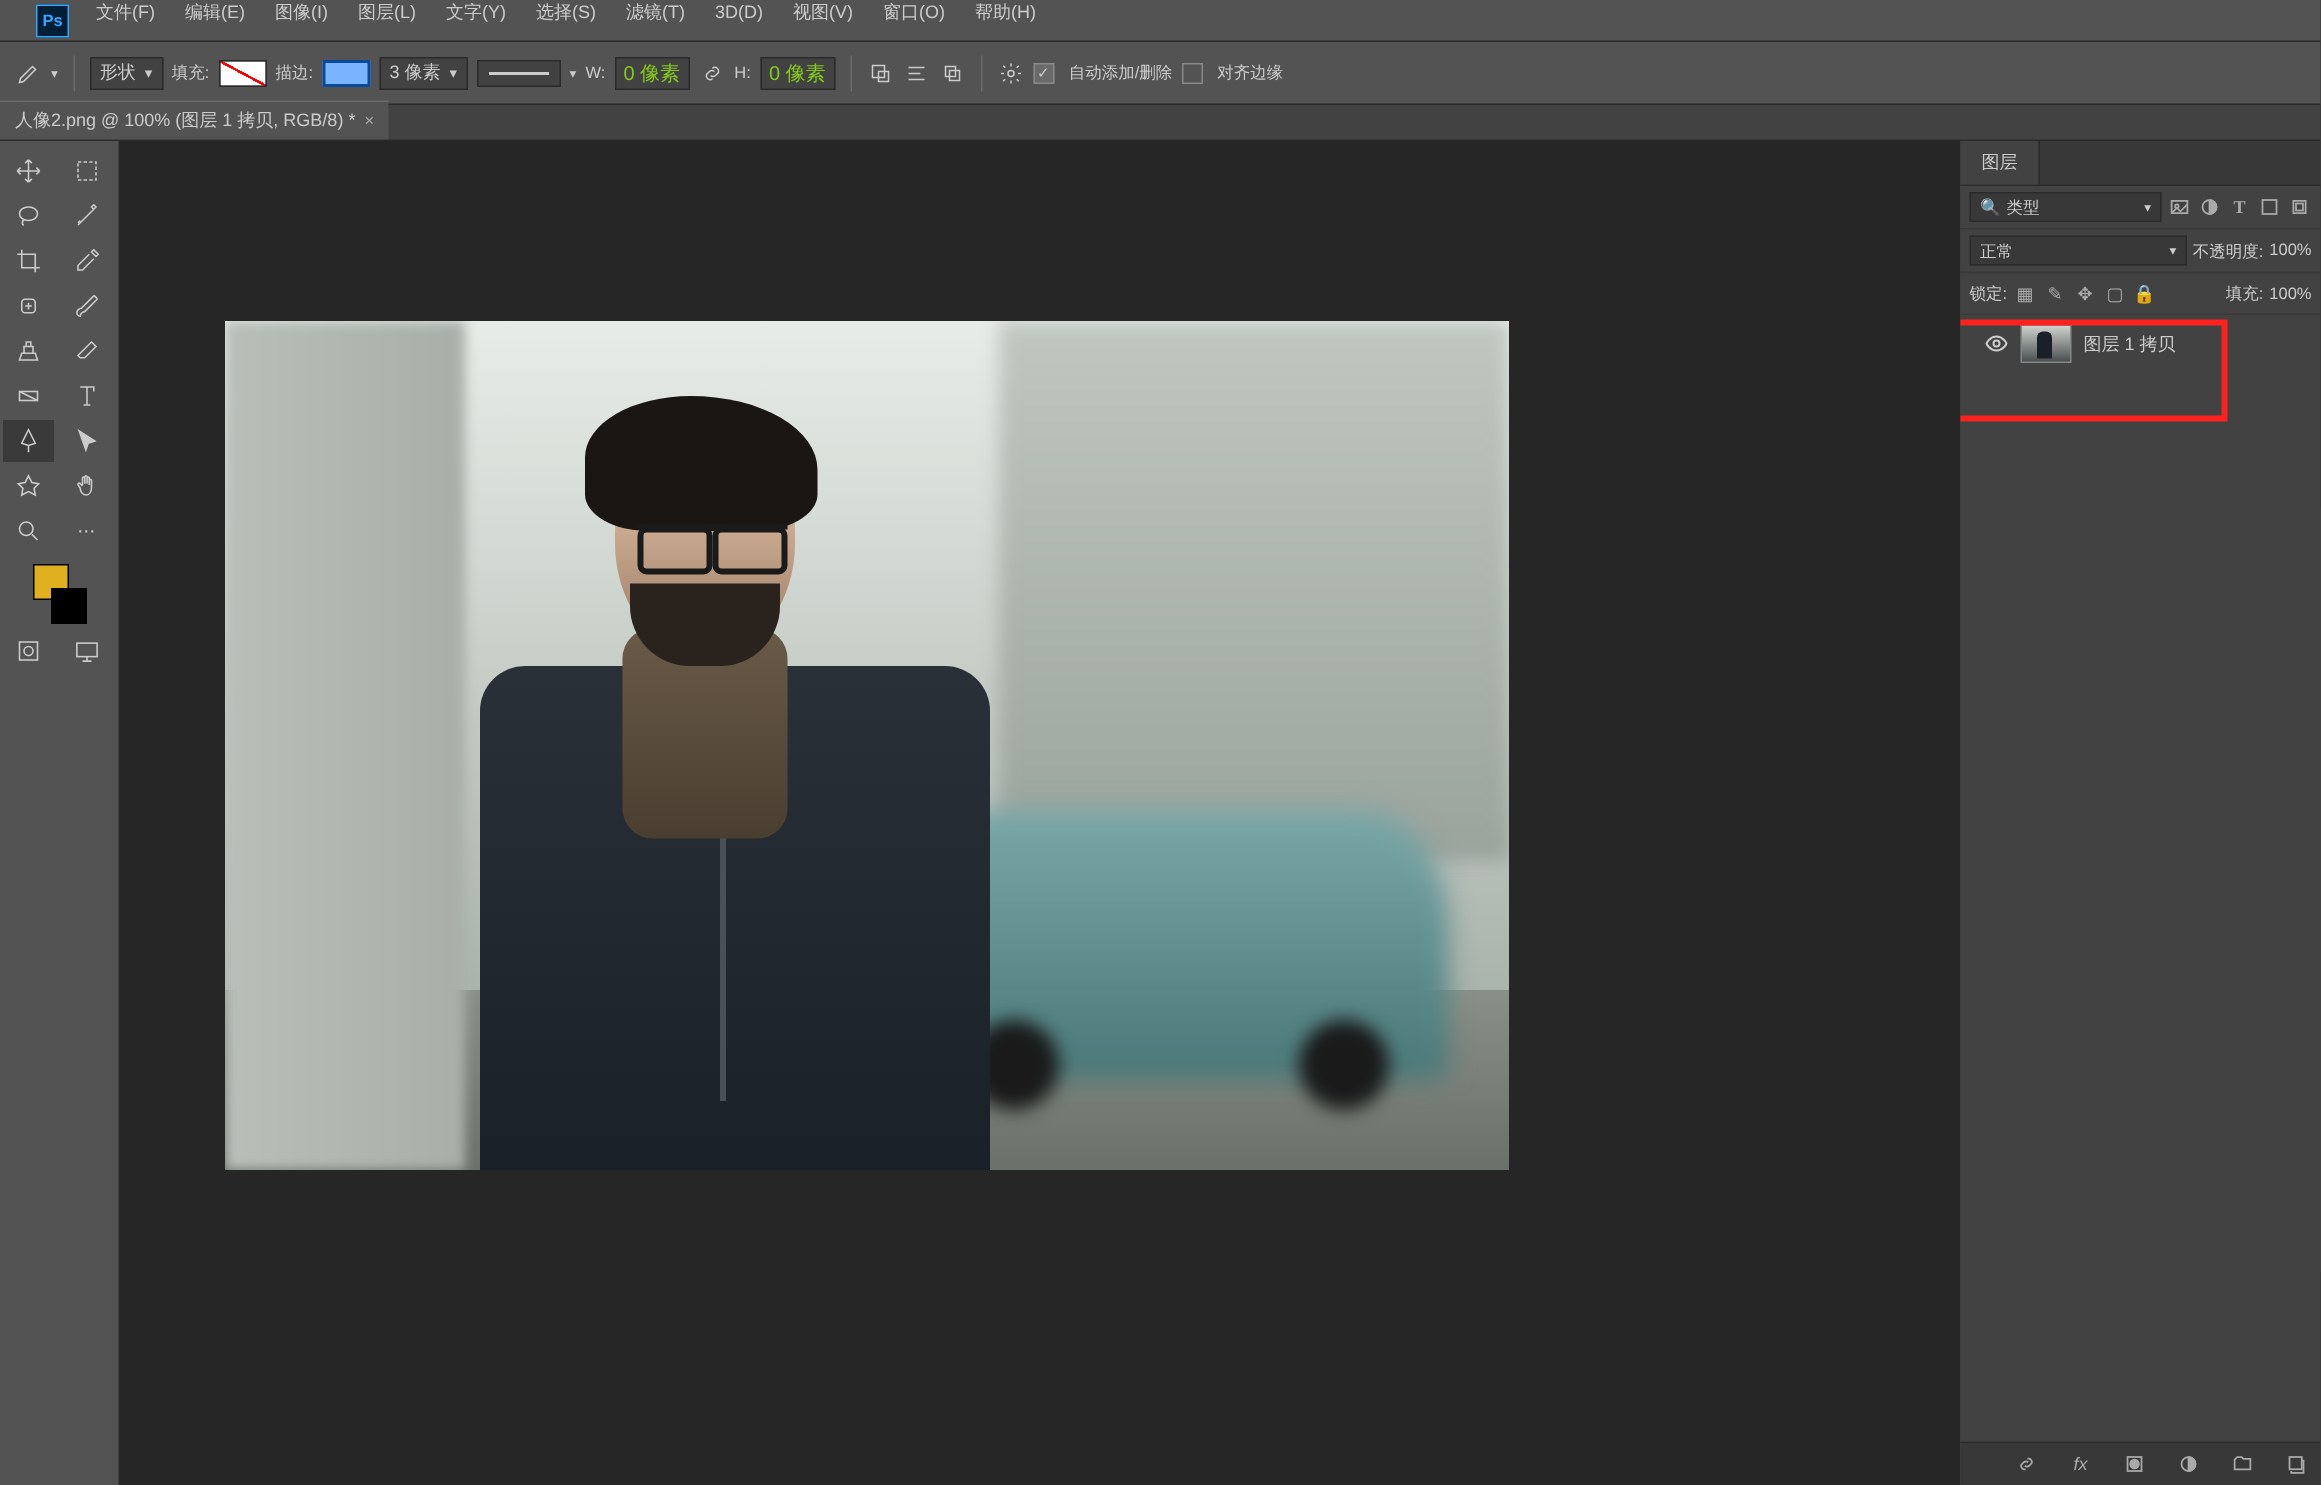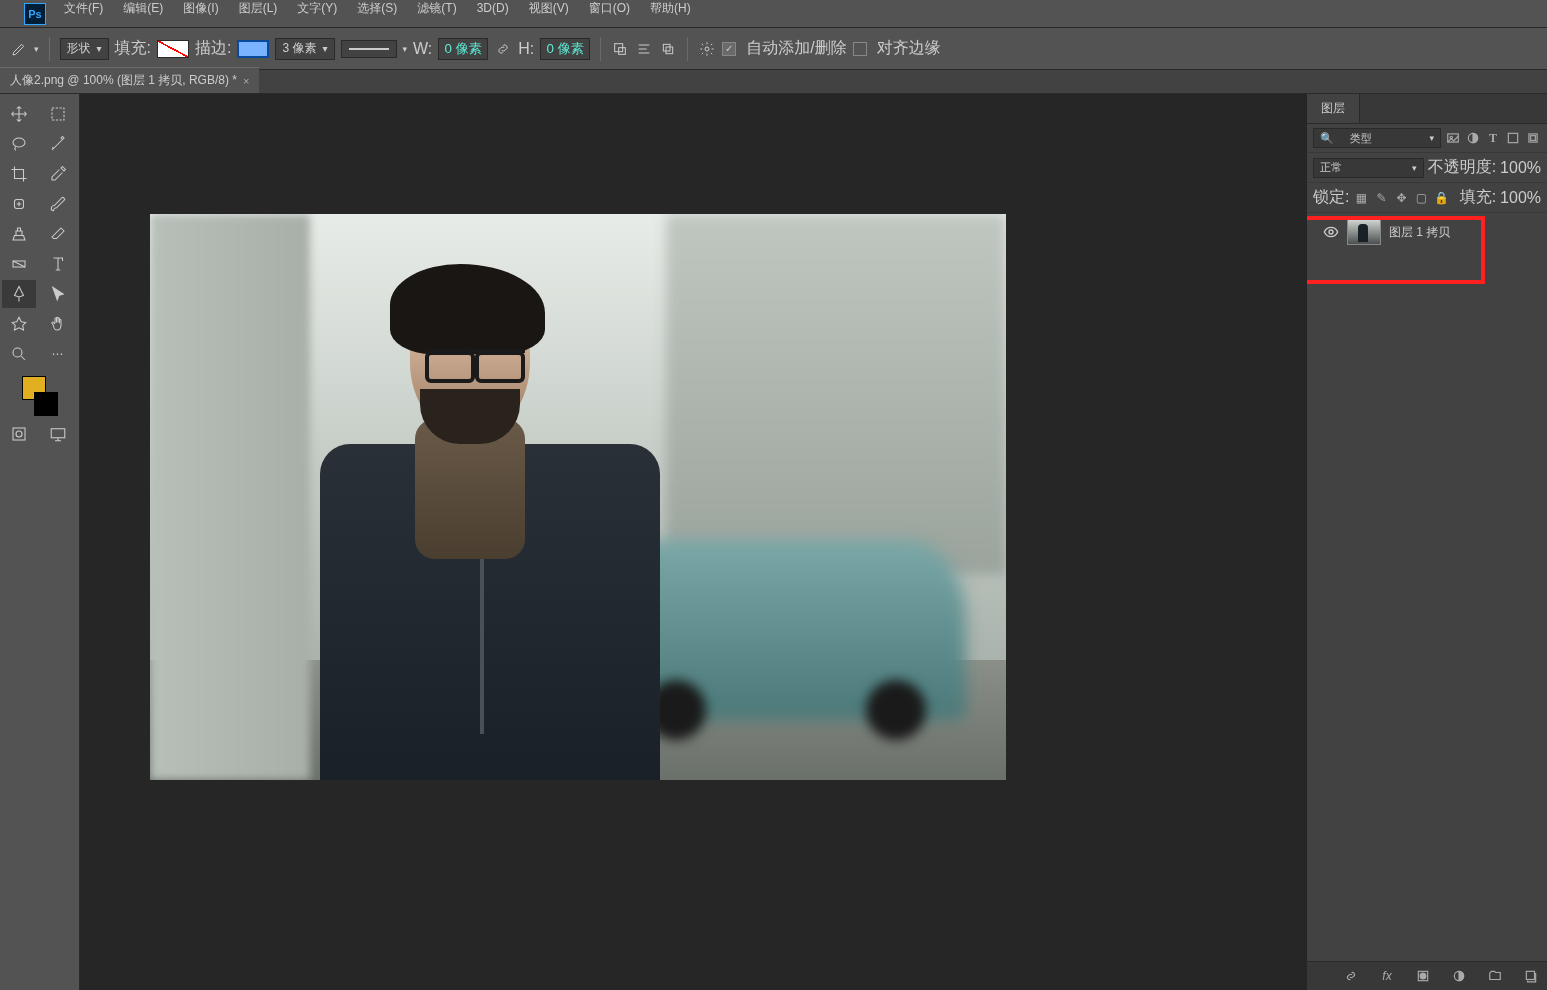--- a/index.html
+++ b/index.html
@@ -6,21 +6,21 @@
 body { background:#535353; width:1547px; height:990px; overflow:hidden; color:#ccc; font-size:12px; }
 .menubar { background:#535353; height:28px; display:flex; align-items:center; border-bottom:1px solid #2a2a2a;padding-left:16px; }
 .ps-logo { width:22px; height:22px; background:#001e36; color:#31a8ff; font-weight:bold; font-size:11px; display:flex; align-items:center; justify-content:center; margin:0 8px; border:1px solid #31a8ff; }
 .menubar-item { padding:0 10px; height:40px; line-height:28px; cursor:pointer; }
 .optbar { background:#535353; height:42px; display:flex; align-items:center; padding:0 10px; border-bottom:1px solid #2a2a2a; gap:6px; }
 .dd { background:#424242; border:1px solid #2a2a2a; height:22px; display:flex; align-items:center; padding:0 6px; position:relative; }
 .dd::after { content:"▾"; margin-left:6px; font-size:10px; }
 .swatch { width:32px; height:18px; border:1px solid #2a2a2a; position:relative; }
 .no-fill { background:linear-gradient(to top right, #fff 0%, #fff 47%, red 47%, red 53%, #fff 53%); }
 .stroke-sw { background:#7ab3ff; border:2px solid #0a4a9a; }
-.txt-in { background:#424242; border:1px solid #2a2a2a; height:22px; color:#5eead4; padding:0 4px; width:50px; text-align:center; }
+.txt-in { background:#424242; border:1px solid #2a2a2a; height:22px; color:#84cc16; padding:0 4px; width:50px; text-align:center; }
 .vsep { width:1px; height:24px; background:#6a6a6a; margin:0 4px; }
 .ico { width:18px; height:18px; display:flex; align-items:center; justify-content:center; cursor:pointer; }
 .tool-ico svg, .ico svg { width:16px; height:16px; fill:none; stroke:#ccc; stroke-width:1.5; }
 .cb { width:14px; height:14px; border:1px solid #888; display:inline-flex; align-items:center; justify-content:center; margin-right:4px; font-size:10px; color:#ccc; }
 .cb.checked { background:#6a6a6a; }
 .doctab-row { background:#424242; height:24px; display:flex; align-items:flex-end; border-bottom:1px solid #2a2a2a; }
 .doctab { background:#535353; padding:4px 10px; font-size:12px; border-top:1px solid #6a6a6a; display:flex; align-items:center; gap:6px; }
 .main { display:flex; height:calc(990px - 28px - 42px - 24px); }
 .toolbox { width:80px; background:#535353; border-right:1px solid #2a2a2a; padding:6px 2px; }
 .tool-grid { display:grid; grid-template-columns:1fr 1fr; gap:2px; }
@@ -54,21 +54,21 @@
 .filter-dd { flex:1; background:#383838; border:1px solid #2a2a2a; height:20px; display:flex; align-items:center; padding:0 6px; font-size:11px; }
 .filter-dd::after { content:"▾"; margin-left:auto; font-size:9px; }
 .layer-list { flex:1; background:#424242; overflow:auto; position:relative; }
 .layer { display:flex; align-items:center; height:38px; padding:0 6px; gap:8px; background:#424242;margin-left:10px; }
 .eye { width:16px; height:16px; }
 .thumb { width:34px; height:26px; background:linear-gradient(180deg,#d0d4d0 0%,#4a5050 100%); border:1px solid #888; position:relative; }
 .thumb::after { content:""; position:absolute; left:10px; top:4px; width:10px; height:18px; background:#1a2028; border-radius:4px 4px 0 0; }
 .highlight-box { position:absolute; border:4px solid #ff2020; pointer-events:none; }
 .panel-bottom { display:flex; justify-content:flex-end; gap:20px; padding:6px 8px; background:#383838; border-top:1px solid #2a2a2a; }
 .mini-ico { width:16px; height:16px; cursor:pointer; display:flex; align-items:center; justify-content:center; color:#aaa; font-size:12px; }
-.lbl { font-size:16px; }
+.lbl { font-size:11px; }
 .line-style { width:56px; height:18px; background:#424242; border:1px solid #2a2a2a; display:flex; align-items:center; justify-content:center; }
 .line-style::before { content:""; width:40px; height:2px; background:#ccc; }
 .fg { background:#e0b020; }
 .bg { background:#000; }
 </style>
 </head>
 <body>
 
 <div class="menubar">
   <div class="ps-logo">Ps</div>
@@ -285,21 +285,21 @@
     </div>
   </div>
 
   <div class="right-dock">
     <div class="panel-tabs">
       <div class="panel-tab">图层</div>
     </div>
     <div class="panel-row">
       <div class="filter-dd">
         <span>🔍</span>
-        <span style="margin-left:16px">类型</span>
+        <span style="margin-left:4px">类型</span>
       </div>
       <div class="mini-ico">
           <svg width="14" height="14" viewBox="0 0 24 24" fill="none" stroke="#aaa" stroke-width="2">
             <rect x="3" y="5" width="18" height="14"></rect>
             <circle cx="9" cy="11" r="2"></circle>
             <path d="M3 19l6-6 4 4 8-8"></path>
           </svg>
         </div>
       <div class="mini-ico">
           <svg width="14" height="14" viewBox="0 0 24 24" fill="none" stroke="#aaa" stroke-width="2">

